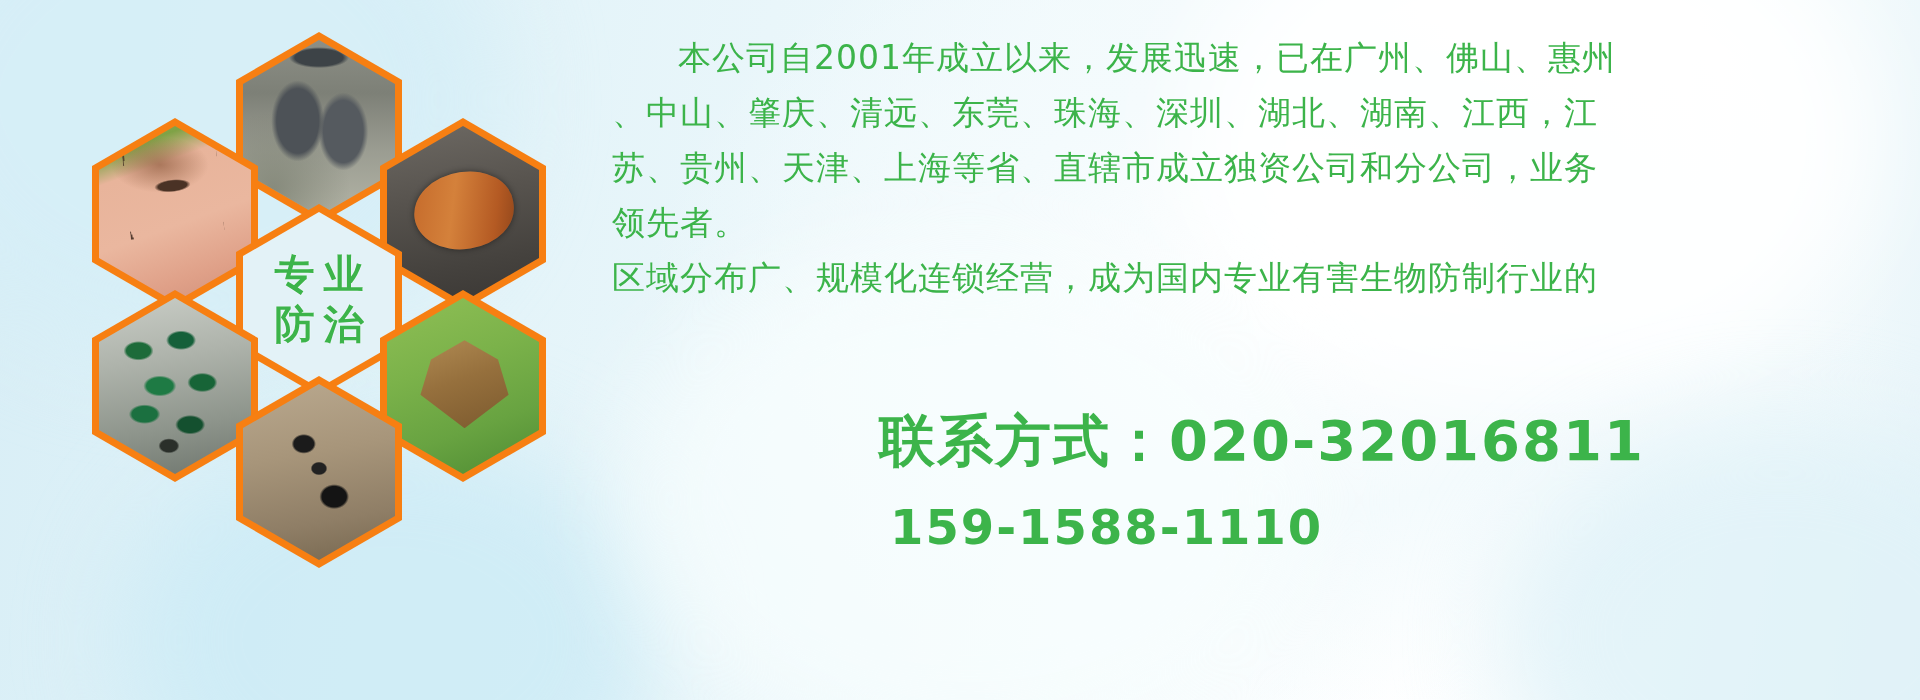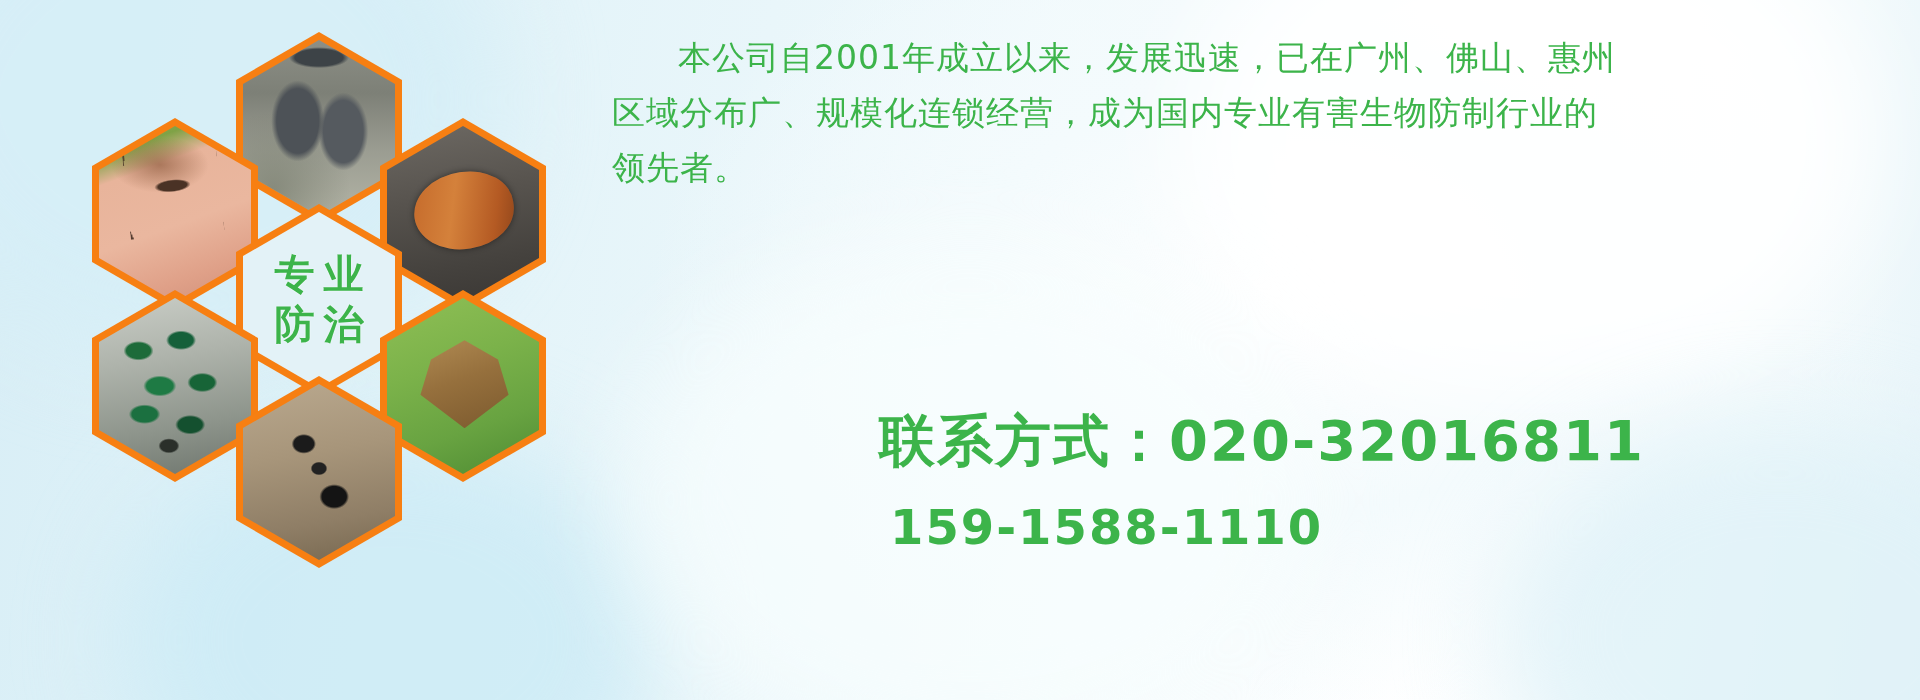--- a/index.html
+++ b/index.html
@@ -204,22 +204,24 @@
 
     <div class="hex-label">
       <span>专业</span>
       <span>防治</span>
     </div>
   </div>
 
   <div class="copy">
     <div class="para">
       <span class="l indent">本公司自2001年成立以来，发展迅速，已在广州、佛山、惠州</span>
+      <span class="l">、中山、肇庆、清远、东莞、珠海、深圳、湖北、湖南、江西，江</span>
+      <span class="l">苏、贵州、天津、上海等省、直辖市成立独资公司和分公司，业务</span>
+      <span class="l">领先者。</span>
       <span class="l">区域分布广、规模化连锁经营，成为国内专业有害生物防制行业的</span>
-      <span class="l">领先者。</span>
     </div>
   </div>
 
   <div class="contact">
     <div class="row r1">联系方式：020-32016811</div>
     <div class="row r2">159-1588-1110</div>
   </div>
 
 </div>
 

